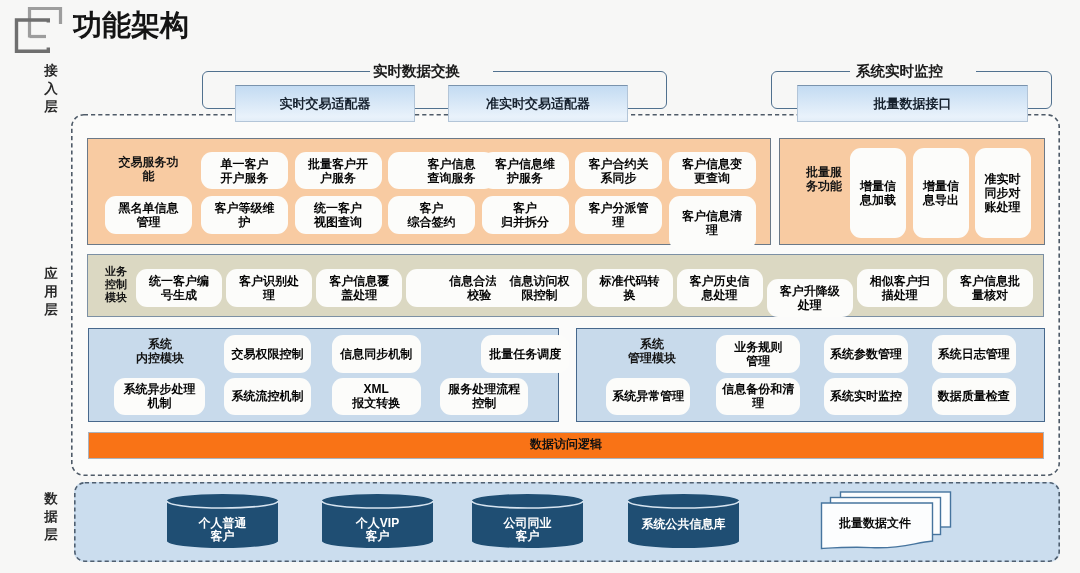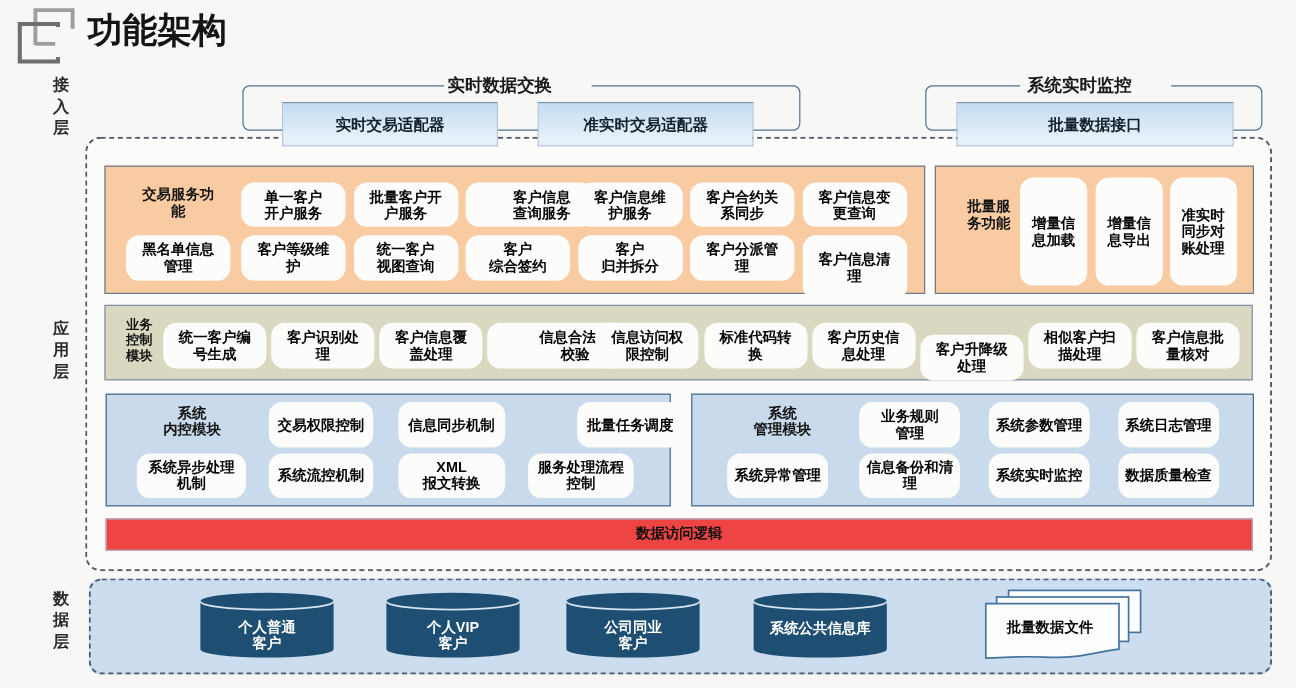--- a/index.html
+++ b/index.html
@@ -99,21 +99,21 @@
   <div class="clabel" style="left:30px;top:7.5px;width:91px;">系统<br>管理模块</div>
   <div class="wbox" style="left:139.7px;top:5.5px;width:84px;height:38.5px;">业务规则<br>管理</div>
   <div class="wbox" style="left:247.7px;top:5.5px;width:83.5px;height:38.5px;">系统参数管理</div>
   <div class="wbox" style="left:355.2px;top:5.5px;width:84px;height:38.5px;">系统日志管理</div>
   <div class="wbox" style="left:29.9px;top:48.5px;width:83.5px;height:37.5px;">系统异常管理</div>
   <div class="wbox" style="left:139.7px;top:48.5px;width:84px;height:37.5px;">信息备份和清<br>理</div>
   <div class="wbox" style="left:247.7px;top:48.5px;width:83.5px;height:37.5px;">系统实时监控</div>
   <div class="wbox" style="left:355.2px;top:48.5px;width:84px;height:37.5px;">数据质量检查</div>
 </div>
 
-<div class="abs" style="left:88px;top:432px;width:956px;height:27px;background:#ef4444;border:1px solid #a9b3bf;box-sizing:border-box;display:flex;align-items:center;justify-content:center;padding-bottom:3px;font-size:12px;font-weight:bold;color:#111;">数据访问逻辑</div>
+<div class="abs" style="left:88px;top:432px;width:956px;height:27px;background:#f97316;border:1px solid #a9b3bf;box-sizing:border-box;display:flex;align-items:center;justify-content:center;padding-bottom:3px;font-size:12px;font-weight:bold;color:#111;">数据访问逻辑</div>
 
 <div class="abs" style="left:74px;top:482px;width:986px;height:80px;background:#cbddee;border-radius:10px;"></div>
 <svg class="abs" style="left:74px;top:482px;" width="986" height="80" viewBox="0 0 986 80">
     <rect x="0.8" y="0.8" width="984.4" height="78.4" rx="10" fill="none" stroke="#4f5f70" stroke-width="1.6" stroke-dasharray="4.2,3"></rect>
   </svg>
 
 <svg class="abs" style="left:166px;top:493px;" width="113" height="57" viewBox="0 0 113 57">
   <path d="M1 8 V48 A55.5 7 0 0 0 112 48 V8 Z" fill="#1f4e73"></path>
   <ellipse cx="56.5" cy="8" rx="55.5" ry="7" fill="#1f4e73"></ellipse>
   <path d="M1 8 A55.5 7 0 0 0 112 8" fill="none" stroke="#d7e4f0" stroke-width="1.6"></path>

